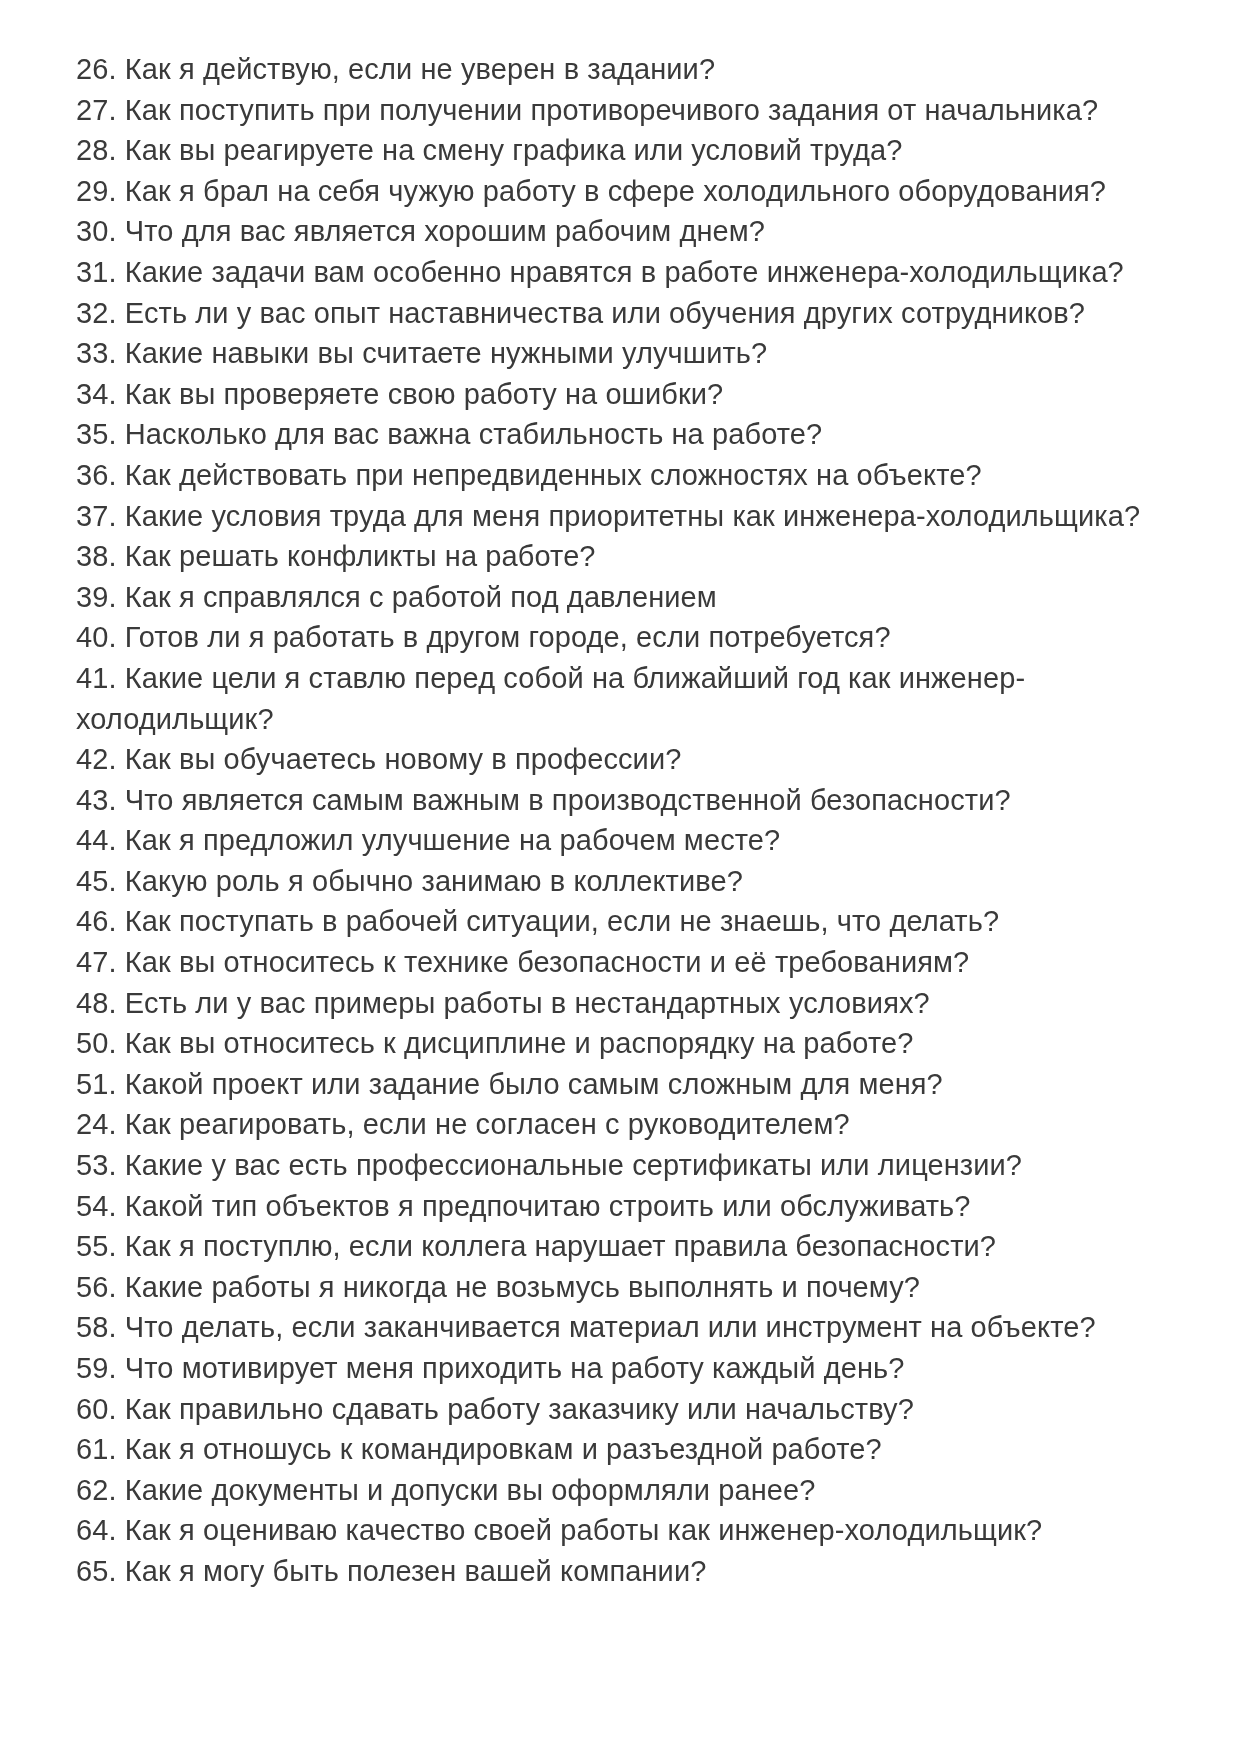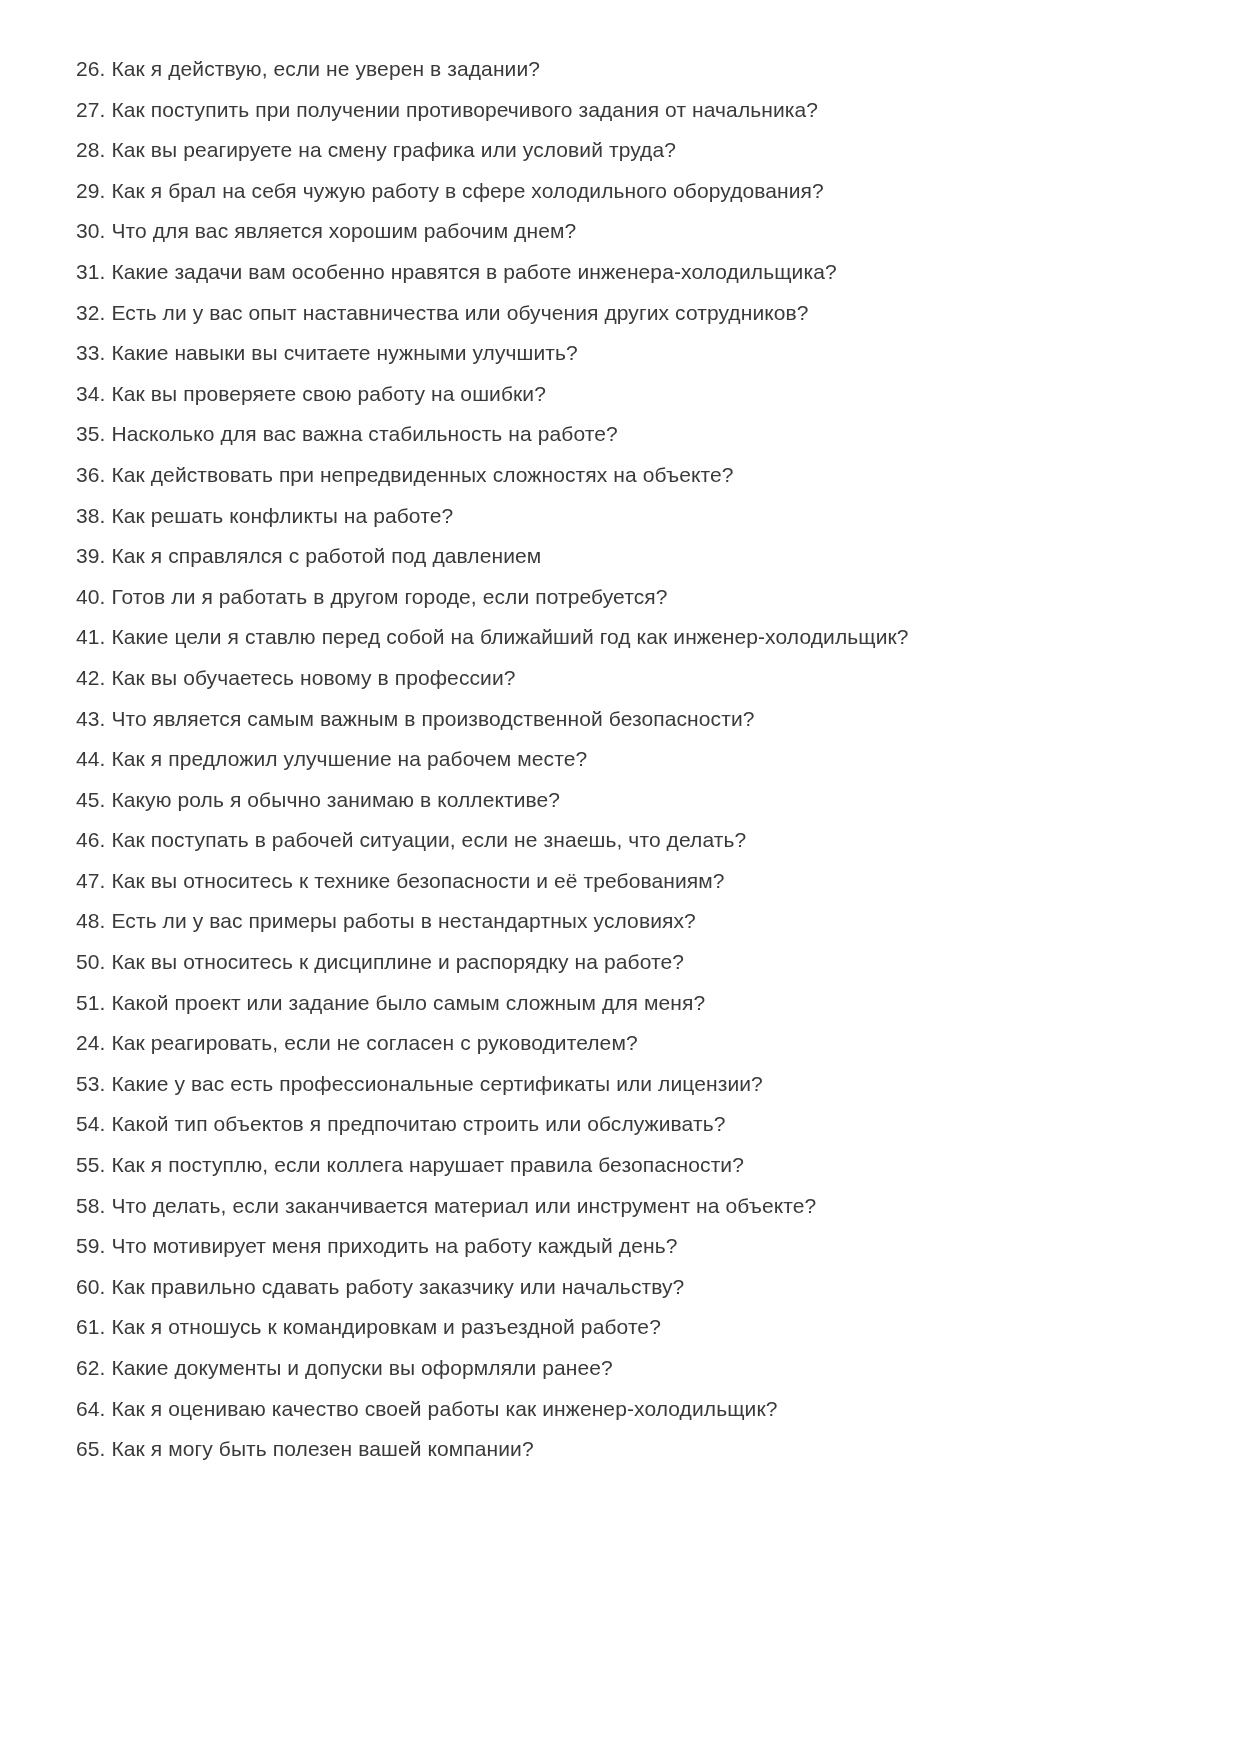--- a/index.html
+++ b/index.html
@@ -16,21 +16,21 @@
   .page {
     width: 1239px;
     height: 1753px;
     background: #ffffff;
     box-sizing: border-box;
   }
   .question-list {
     padding: 49px 40px 0 76px;
   }
   .q-line {
-    font-size: 21px;
+    font-size: 29px;
     line-height: 40.6px;
     color: #3a3a3a;
     letter-spacing: 0.1px;
   }
   .q-num {
     display: inline;
   }
   .q-text {
     display: inline;
   }
@@ -45,37 +45,39 @@
       <div class="q-line"><span class="q-num">27.</span> <span class="q-text">Как поступить при получении противоречивого задания от начальника?</span></div>
       <div class="q-line"><span class="q-num">28.</span> <span class="q-text">Как вы реагируете на смену графика или условий труда?</span></div>
       <div class="q-line"><span class="q-num">29.</span> <span class="q-text">Как я брал на себя чужую работу в сфере холодильного оборудования?</span></div>
       <div class="q-line"><span class="q-num">30.</span> <span class="q-text">Что для вас является хорошим рабочим днем?</span></div>
       <div class="q-line"><span class="q-num">31.</span> <span class="q-text">Какие задачи вам особенно нравятся в работе инженера-холодильщика?</span></div>
       <div class="q-line"><span class="q-num">32.</span> <span class="q-text">Есть ли у вас опыт наставничества или обучения других сотрудников?</span></div>
       <div class="q-line"><span class="q-num">33.</span> <span class="q-text">Какие навыки вы считаете нужными улучшить?</span></div>
       <div class="q-line"><span class="q-num">34.</span> <span class="q-text">Как вы проверяете свою работу на ошибки?</span></div>
       <div class="q-line"><span class="q-num">35.</span> <span class="q-text">Насколько для вас важна стабильность на работе?</span></div>
       <div class="q-line"><span class="q-num">36.</span> <span class="q-text">Как действовать при непредвиденных сложностях на объекте?</span></div>
+      <div class="q-line"><span class="q-num">37.</span> <span class="q-text">Какие условия труда для меня приоритетны как инженера-холодильщика?</span></div>
       <div class="q-line"><span class="q-num">38.</span> <span class="q-text">Как решать конфликты на работе?</span></div>
       <div class="q-line"><span class="q-num">39.</span> <span class="q-text">Как я справлялся с работой под давлением</span></div>
       <div class="q-line"><span class="q-num">40.</span> <span class="q-text">Готов ли я работать в другом городе, если потребуется?</span></div>
       <div class="q-line"><span class="q-num">41.</span> <span class="q-text">Какие цели я ставлю перед собой на ближайший год как инженер-холодильщик?</span></div>
       <div class="q-line"><span class="q-num">42.</span> <span class="q-text">Как вы обучаетесь новому в профессии?</span></div>
       <div class="q-line"><span class="q-num">43.</span> <span class="q-text">Что является самым важным в производственной безопасности?</span></div>
       <div class="q-line"><span class="q-num">44.</span> <span class="q-text">Как я предложил улучшение на рабочем месте?</span></div>
       <div class="q-line"><span class="q-num">45.</span> <span class="q-text">Какую роль я обычно занимаю в коллективе?</span></div>
       <div class="q-line"><span class="q-num">46.</span> <span class="q-text">Как поступать в рабочей ситуации, если не знаешь, что делать?</span></div>
       <div class="q-line"><span class="q-num">47.</span> <span class="q-text">Как вы относитесь к технике безопасности и её требованиям?</span></div>
       <div class="q-line"><span class="q-num">48.</span> <span class="q-text">Есть ли у вас примеры работы в нестандартных условиях?</span></div>
       <div class="q-line"><span class="q-num">50.</span> <span class="q-text">Как вы относитесь к дисциплине и распорядку на работе?</span></div>
       <div class="q-line"><span class="q-num">51.</span> <span class="q-text">Какой проект или задание было самым сложным для меня?</span></div>
       <div class="q-line"><span class="q-num">24.</span> <span class="q-text">Как реагировать, если не согласен с руководителем?</span></div>
       <div class="q-line"><span class="q-num">53.</span> <span class="q-text">Какие у вас есть профессиональные сертификаты или лицензии?</span></div>
       <div class="q-line"><span class="q-num">54.</span> <span class="q-text">Какой тип объектов я предпочитаю строить или обслуживать?</span></div>
       <div class="q-line"><span class="q-num">55.</span> <span class="q-text">Как я поступлю, если коллега нарушает правила безопасности?</span></div>
+      <div class="q-line"><span class="q-num">56.</span> <span class="q-text">Какие работы я никогда не возьмусь выполнять и почему?</span></div>
       <div class="q-line"><span class="q-num">58.</span> <span class="q-text">Что делать, если заканчивается материал или инструмент на объекте?</span></div>
       <div class="q-line"><span class="q-num">59.</span> <span class="q-text">Что мотивирует меня приходить на работу каждый день?</span></div>
       <div class="q-line"><span class="q-num">60.</span> <span class="q-text">Как правильно сдавать работу заказчику или начальству?</span></div>
       <div class="q-line"><span class="q-num">61.</span> <span class="q-text">Как я отношусь к командировкам и разъездной работе?</span></div>
       <div class="q-line"><span class="q-num">62.</span> <span class="q-text">Какие документы и допуски вы оформляли ранее?</span></div>
       <div class="q-line"><span class="q-num">64.</span> <span class="q-text">Как я оцениваю качество своей работы как инженер-холодильщик?</span></div>
       <div class="q-line"><span class="q-num">65.</span> <span class="q-text">Как я могу быть полезен вашей компании?</span></div>
     </div>
 </div>
 

